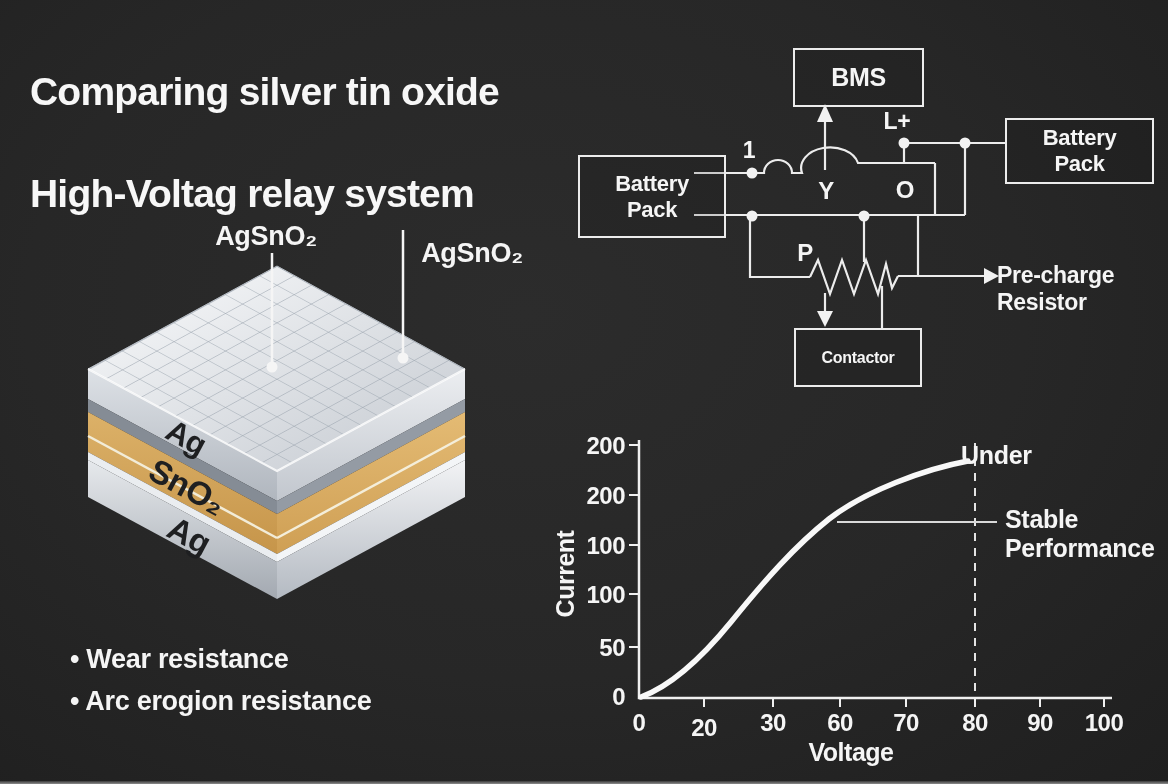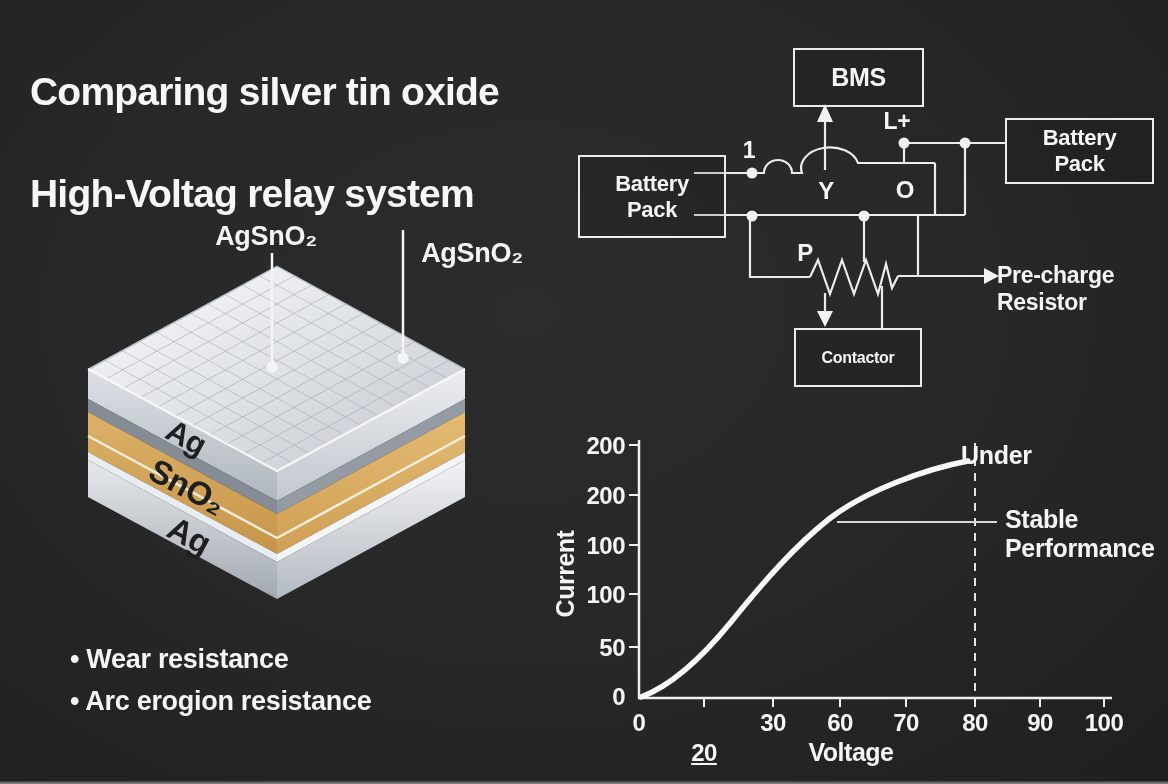--- a/index.html
+++ b/index.html
@@ -180,21 +180,21 @@
   <div class="abs ticklabel" style="left:851px;top:738px;transform:translate(-50%,0);font-size:25px;">Voltage</div>
 
   <div class="abs ticklabel ytick" style="left:557px;top:431px;">200</div>
   <div class="abs ticklabel ytick" style="left:557px;top:481px;">200</div>
   <div class="abs ticklabel ytick" style="left:557px;top:531px;">100</div>
   <div class="abs ticklabel ytick" style="left:557px;top:580px;">100</div>
   <div class="abs ticklabel ytick" style="left:557px;top:633px;">50</div>
   <div class="abs ticklabel ytick" style="left:557px;top:682px;">0</div>
 
   <div class="abs ticklabel xtick" style="left:639px;top:710px;">0</div>
-  <div class="abs ticklabel xtick" style="left:704px;top:740px;text-decoration:underline;">20</div>
+  <div class="abs ticklabel xtick" style="left:704px;top:715px;">20</div>
   <div class="abs ticklabel xtick" style="left:773px;top:710px;">30</div>
   <div class="abs ticklabel xtick" style="left:840px;top:710px;">60</div>
   <div class="abs ticklabel xtick" style="left:906px;top:710px;">70</div>
   <div class="abs ticklabel xtick" style="left:975px;top:710px;">80</div>
   <div class="abs ticklabel xtick" style="left:1040px;top:710px;">90</div>
   <div class="abs ticklabel xtick" style="left:1104px;top:710px;">100</div>
 
   <div class="abs annot" style="left:961px;top:441px;">Under</div>
   <div class="abs annot" style="left:1005px;top:505px;width:175px;">Stable Performance</div>
 

